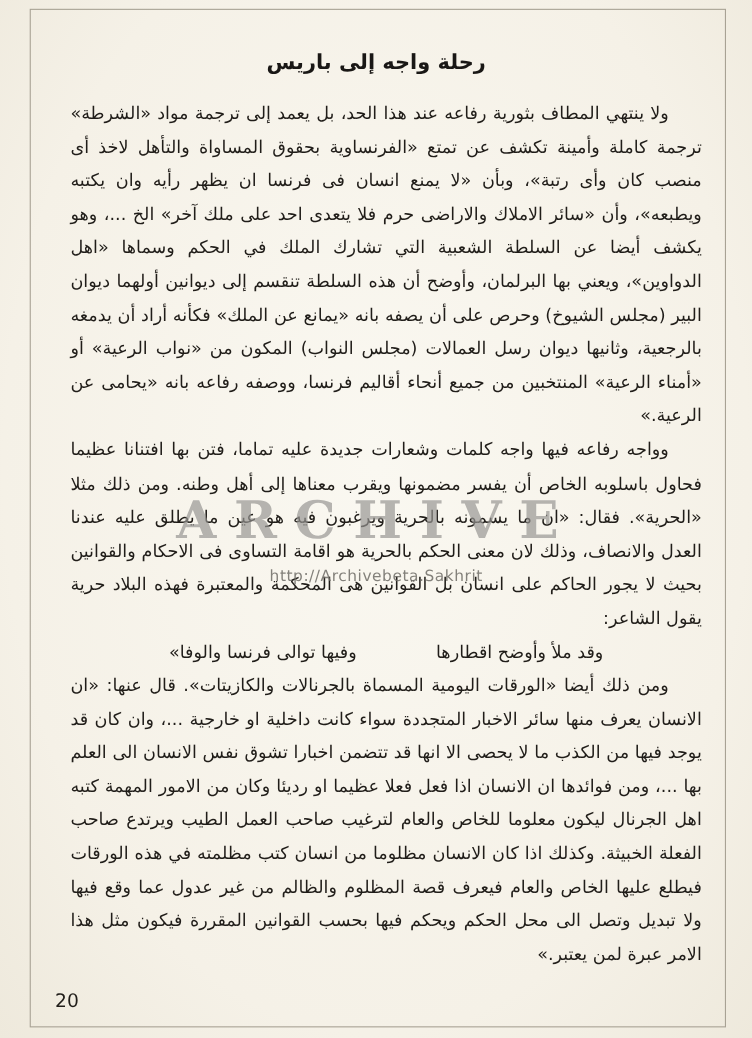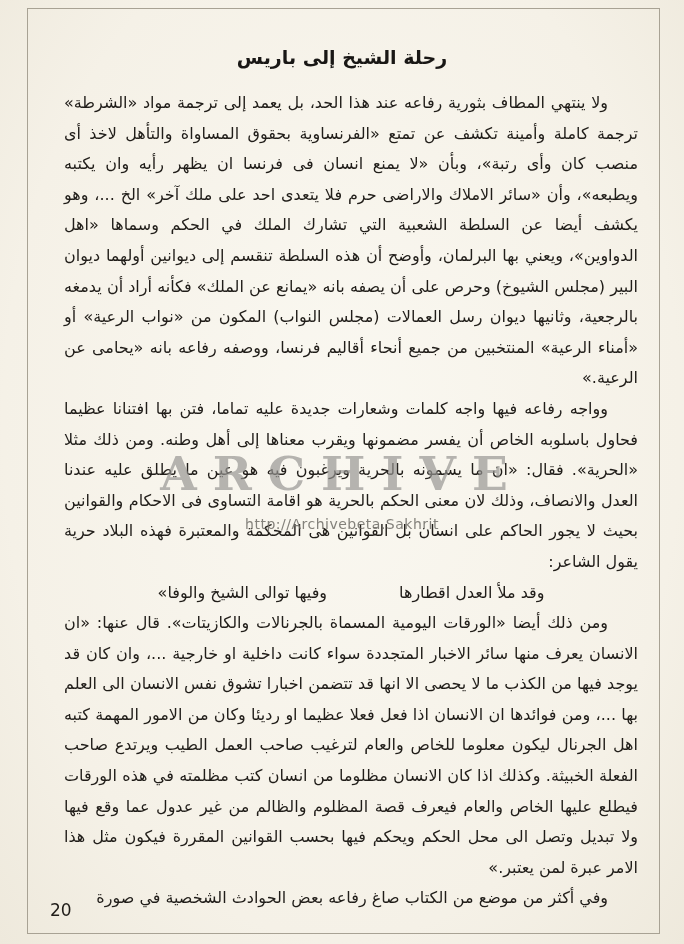--- a/index.html
+++ b/index.html
@@ -88,35 +88,34 @@
     direction: rtl;
   }
 </style>
 </head>
 <body>
 
 <div class="page">
 
   <div class="frame"></div>
 
-  <h1 class="title">رحلة الشيخ إلى باريس</h1>
+  <h1 class="title">رحلة واجه إلى باريس</h1>
 
   <div class="content">
     <p class="para">ولا ينتهي المطاف بثورية رفاعه عند هذا الحد، بل يعمد إلى ترجمة مواد «الشرطة» ترجمة كاملة وأمينة تكشف عن تمتع «الفرنساوية بحقوق المساواة والتأهل لاخذ أى منصب كان وأى رتبة»، وبأن «لا يمنع انسان فى فرنسا ان يظهر رأيه وان يكتبه ويطبعه»، وأن «سائر الاملاك والاراضى حرم فلا يتعدى احد على ملك آخر» الخ ...، وهو يكشف أيضا عن السلطة الشعبية التي تشارك الملك في الحكم وسماها «اهل الدواوين»، ويعني بها البرلمان، وأوضح أن هذه السلطة تنقسم إلى ديوانين أولهما ديوان البير (مجلس الشيوخ) وحرص على أن يصفه بانه «يمانع عن الملك» فكأنه أراد أن يدمغه بالرجعية، وثانيها ديوان رسل العمالات (مجلس النواب) المكون من «نواب الرعية» أو «أمناء الرعية» المنتخبين من جميع أنحاء أقاليم فرنسا، ووصفه رفاعه بانه «يحامى عن الرعية.»</p>
 
     <p class="para">وواجه رفاعه فيها واجه كلمات وشعارات جديدة عليه تماما، فتن بها افتنانا عظيما فحاول باسلوبه الخاص أن يفسر مضمونها ويقرب معناها إلى أهل وطنه. ومن ذلك مثلا «الحرية». فقال: «ان ما يسمونه بالحرية ويرغبون فيه هو عين ما يطلق عليه عندنا العدل والانصاف، وذلك لان معنى الحكم بالحرية هو اقامة التساوى فى الاحكام والقوانين بحيث لا يجور الحاكم على انسان بل القوانين هى المحكمة والمعتبرة فهذه البلاد حرية يقول الشاعر:</p>
 
     <div class="poetry">
-      <span>وقد ملأ العدل اقطارها</span>
-      <span>وفيها توالى الشيخ والوفا»</span>
+      <span>وقد ملأ وأوضح اقطارها</span>
+      <span>وفيها توالى فرنسا والوفا»</span>
     </div>
 
     <p class="para">ومن ذلك أيضا «الورقات اليومية المسماة بالجرنالات والكازيتات». قال عنها: «ان الانسان يعرف منها سائر الاخبار المتجددة سواء كانت داخلية او خارجية ...، وان كان قد يوجد فيها من الكذب ما لا يحصى الا انها قد تتضمن اخبارا تشوق نفس الانسان الى العلم بها ...، ومن فوائدها ان الانسان اذا فعل فعلا عظيما او رديئا وكان من الامور المهمة كتبه اهل الجرنال ليكون معلوما للخاص والعام لترغيب صاحب العمل الطيب ويرتدع صاحب الفعلة الخبيثة. وكذلك اذا كان الانسان مظلوما من انسان كتب مظلمته في هذه الورقات فيطلع عليها الخاص والعام فيعرف قصة المظلوم والظالم من غير عدول عما وقع فيها ولا تبديل وتصل الى محل الحكم ويحكم فيها بحسب القوانين المقررة فيكون مثل هذا الامر عبرة لمن يعتبر.»</p>
 
-    <p class="para">وفي أكثر من موضع من الكتاب صاغ رفاعه بعض الحوادث الشخصية في صورة</p>
   </div>
 
   <div class="watermark">
     <div class="wm-text">ARCHIVE</div>
     <div class="wm-url">http://Archivebeta.Sakhrit</div>
   </div>
 
   <div class="page-number">20</div>
 
 </div>

